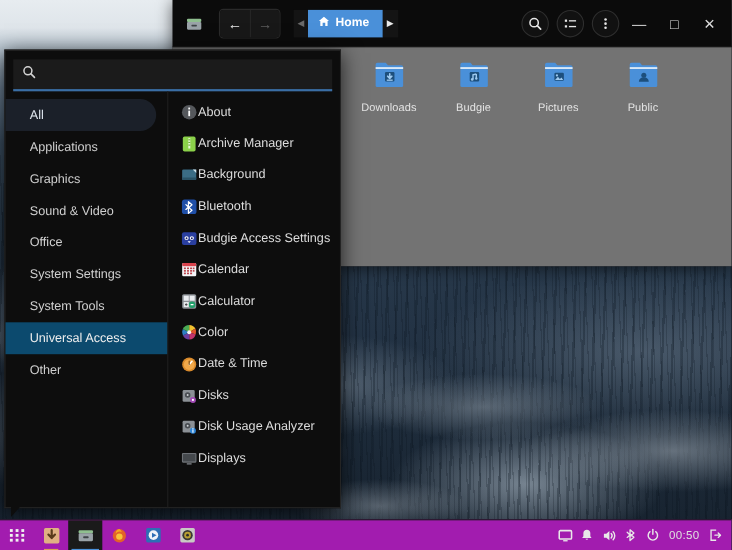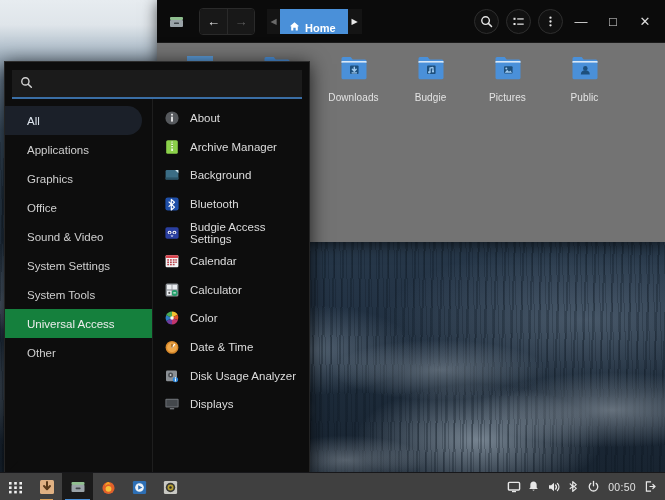--- a/index.html
+++ b/index.html
@@ -65,21 +65,21 @@
   }
   .navbtn + .navbtn { border-left: 1px solid #2a2a2a; color: #5d5d5d; }
   .crumbs { display: flex; align-items: center; margin-left: 8px; }
   .crumb-arrow {
     width: 13px; height: 25px; display: flex; align-items: center; justify-content: center;
     background: #141414; color: #6a6a6a; font-size: 8px;
   }
   .crumb-arrow.right { background: #141414; color: #e9e9e9; width: 14px; }
   .crumb-home {
     height: 25px; background: #4a90d9; color: #fff; font-size: 11px; font-weight: bold;
-    display: flex; align-items: flex-end; gap: 5px; padding: 0 12px 0 9px;
+    display: flex; align-items: center; gap: 5px; padding: 0 12px 0 9px;
   }
   .fm-spacer { flex: 1; }
   .circbtn {
     width: 25px; height: 25px; border-radius: 50%; border: 1px solid #2e2e2e;
     background: #111; display: flex; align-items: center; justify-content: center;
     margin-left: 3px;
   }
   .wbtn {
     width: 28px; height: 28px; display: flex; align-items: center; justify-content: center;
     color: #dcdcdc; font-size: 13px;
@@ -94,21 +94,21 @@
     align-items: center; justify-content: flex-start; padding-top: 4px;
   }
   .fitem .fname { font-size: 10px; color: #e4e4e4; margin-top: 3px; letter-spacing: .1px; }
   .fitem.sel .fname { color: #fff; }
 
   
   #menu {
     position: absolute; left: 4px; top: 45px; width: 306px; height: 417px;
     background: #0d0d0d; border: 1px solid #242424; border-top-color:#2d2d2d;
     box-shadow: 0 3px 18px rgba(0,0,0,0.75);
-    display: flex; flex-direction: column; margin-top: 16px;
+    display: flex; flex-direction: column;
   }
   #menu-tail {
     position: absolute; left: 10px; top: 461px; width: 0; height: 0;
     border-left: 8px solid #0d0d0d; border-bottom: 9px solid transparent;
   }
   #searchwrap { padding: 8px 7px 0 7px; }
   #searchbox {
     height: 29px; background: #1b1b1b; border-bottom: 2px solid #3a6ea5;
     display: flex; align-items: center; padding: 0 8px; gap: 7px;
   }
@@ -116,30 +116,30 @@
     flex: 1; background: transparent; border: 0; outline: none;
     color: #dadada; font-size: 12px; font-family: "Liberation Sans", sans-serif;
   }
   #menu-cols { flex: 1; display: flex; min-height: 0; }
   #cats { width: 148px; padding-top: 7px; border-right: 1px solid #1e1e1e; }
   .cat {
     height: 29px; display: flex; align-items: center; padding-left: 22px;
     font-size: 11.5px; color: #cfcfcf;
   }
   .cat.pill { background: #1b2029; border-radius: 0 15px 15px 0; margin-right: 10px; color: #dfe6ee; }
-  .cat.active { background: #15803d; color: #ededed; }
+  .cat.active { background: #0c4a6e; color: #ededed; }
   #apps { flex: 1; padding-top: 5px; overflow: hidden; }
-  .app { height: 28.6px; display: flex; align-items: center; gap: 10px; padding-left: 10px; }
+  .app { height: 28.6px; display: flex; align-items: center; padding-left: 10px; }
   .app .aname { font-size: 11.5px; color: #dcdcdc; }
   .aicon { width: 17px; height: 17px; flex: 0 0 17px; display:flex; align-items:center; justify-content:center; }
 
   
   #taskbar {
     position: absolute; left: 0; bottom: 0; width: 665px; height: 28px;
-    background: #404040; display: flex; 
+    background: #a21caf; display: flex; align-items: center;
     border-top: 1px solid #17171a;
   }
   .tb-item {
     width: 31px; height: 28px; display: flex; align-items: center; justify-content: center;
     position: relative;
   }
   .tb-item.active { background: #1a1a1a; }
   .tb-item.active::after {
     content: ""; position: absolute; bottom: 0; left: 3px; right: 3px; height: 2px; background: #4a90d9;
   }
@@ -316,22 +316,22 @@
       </span>
       <input type="text" value="" placeholder="" style="">
     </div>
   </div>
 
   <div id="menu-cols">
     <div id="cats">
         <div class="cat pill">All</div>
         <div class="cat">Applications</div>
         <div class="cat">Graphics</div>
+        <div class="cat">Sound &amp; Video</div>
         <div class="cat">Office</div>
-        <div class="cat">Sound &amp; Video</div>
         <div class="cat">System Settings</div>
         <div class="cat">System Tools</div>
         <div class="cat active">Universal Access</div>
         <div class="cat">Other</div>
       </div>
     <div id="apps">
         <div class="app">
           <span class="aicon">
             <svg width="16" height="16" viewBox="0 0 16 16">
               <circle cx="8" cy="8" r="6.6" fill="#55585c"></circle>
@@ -445,20 +445,32 @@
             </svg>
           </span>
           <span class="aname">Date &amp; Time</span>
         </div>
         <div class="app">
           <span class="aicon">
             <svg width="16" height="16" viewBox="0 0 16 16">
               <rect x="2" y="2.6" width="11" height="10.6" rx="1.2" fill="#8b9095"></rect>
               <circle cx="6.6" cy="7" r="2.5" fill="#494d52"></circle>
               <circle cx="6.6" cy="7" r=".9" fill="#cfd3d6"></circle>
+              <circle cx="11.4" cy="11.6" r="2.7" fill="#a24ab5"></circle>
+              <circle cx="11.4" cy="11.6" r="1" fill="#fff"></circle>
+            </svg>
+          </span>
+          <span class="aname">Disks</span>
+        </div>
+        <div class="app">
+          <span class="aicon">
+            <svg width="16" height="16" viewBox="0 0 16 16">
+              <rect x="2" y="2.6" width="11" height="10.6" rx="1.2" fill="#8b9095"></rect>
+              <circle cx="6.6" cy="7" r="2.5" fill="#494d52"></circle>
+              <circle cx="6.6" cy="7" r=".9" fill="#cfd3d6"></circle>
               <circle cx="11.4" cy="11.6" r="2.7" fill="#2e86d8"></circle>
               <rect x="10.9" y="10.4" width="1" height="3" fill="#fff"></rect>
               <rect x="10.9" y="9.2" width="1" height="1" fill="#fff"></rect>
             </svg>
           </span>
           <span class="aname">Disk Usage Analyzer</span>
         </div>
         <div class="app">
           <span class="aicon">
             <svg width="16" height="16" viewBox="0 0 16 16">

